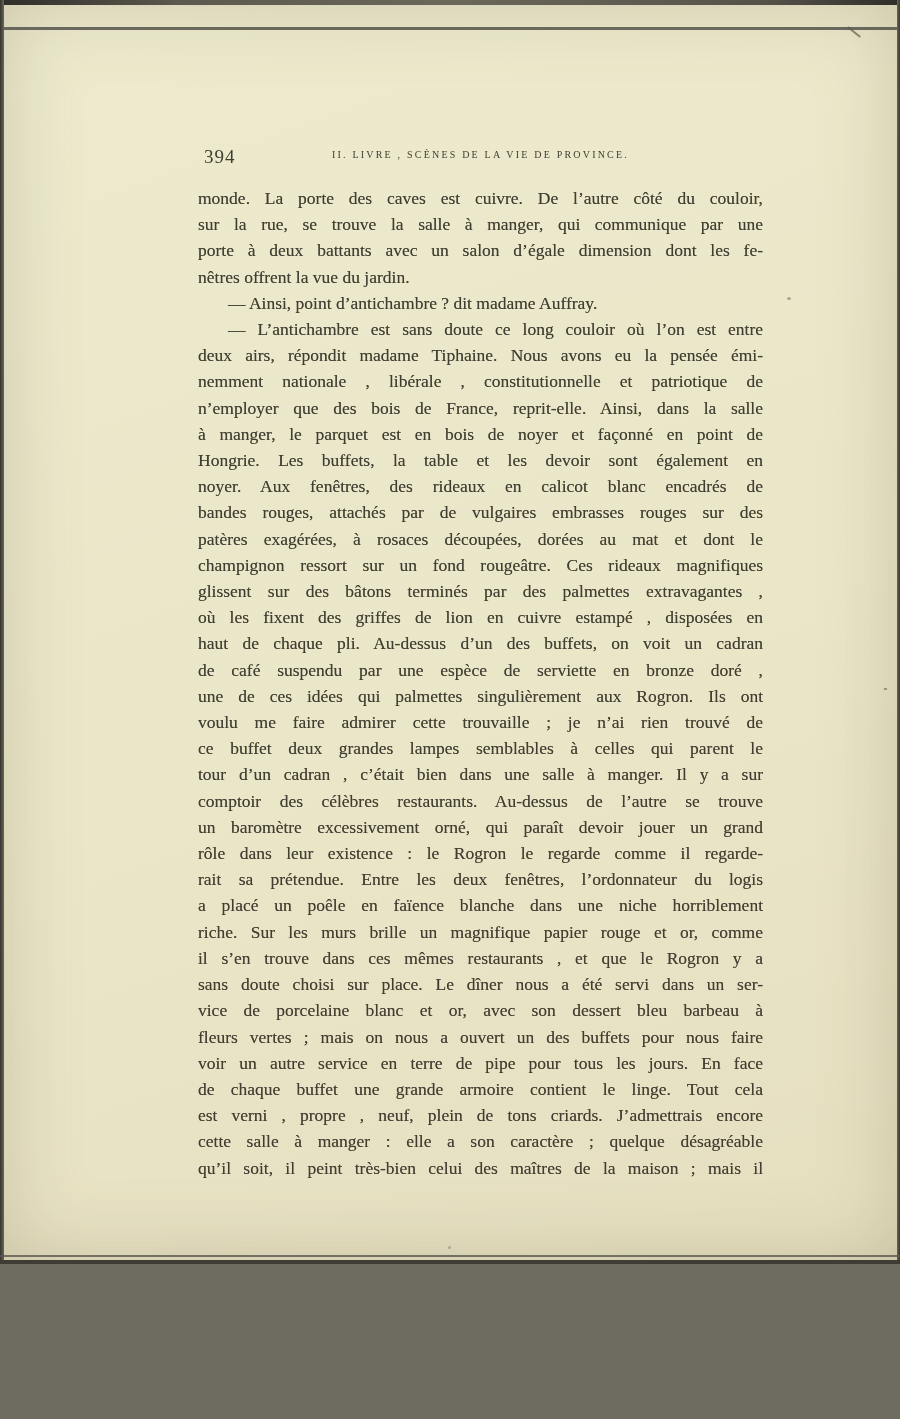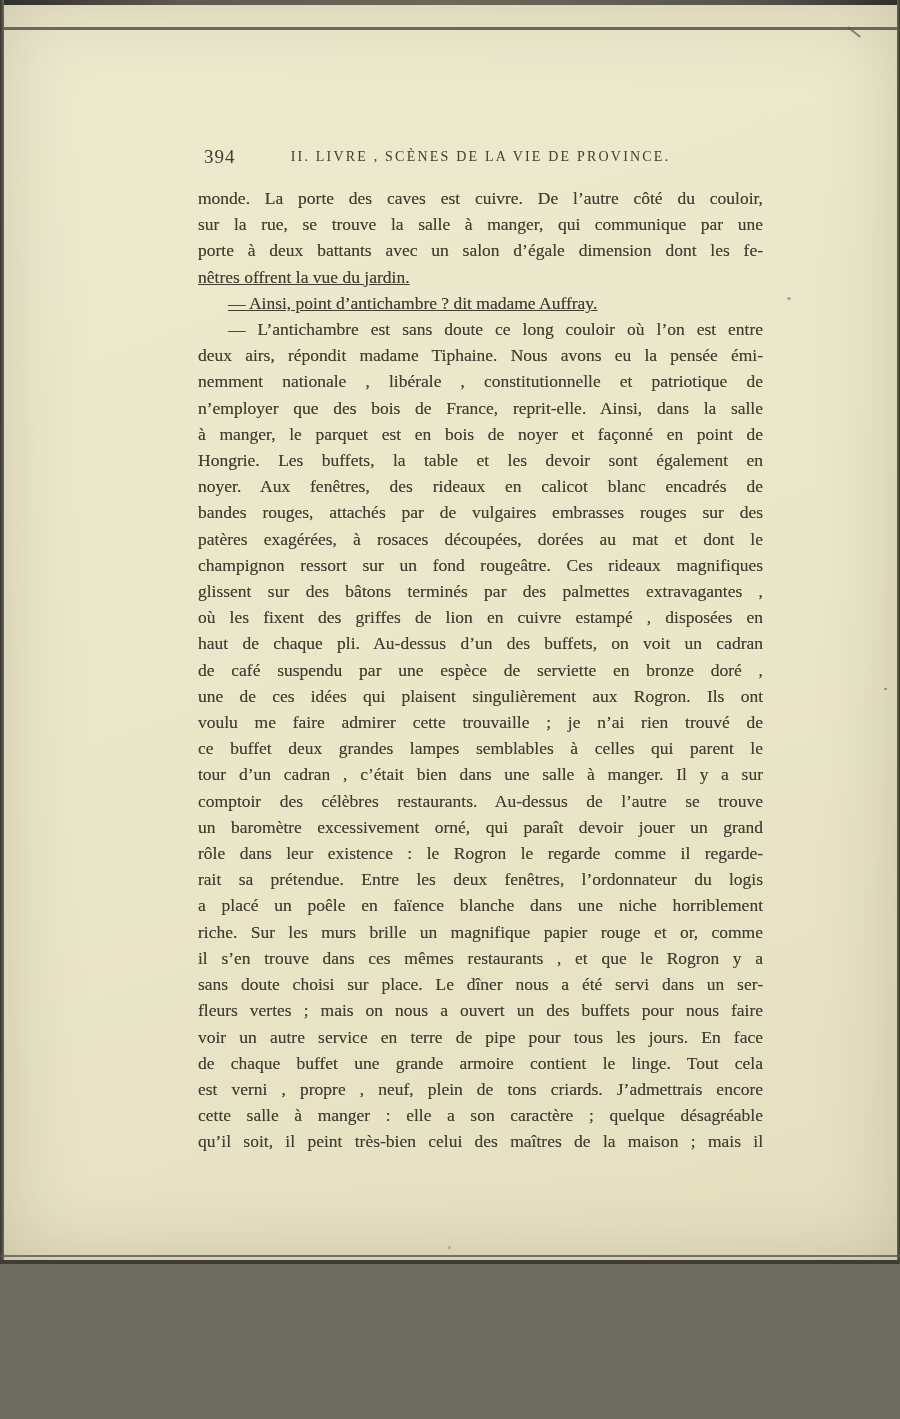--- a/index.html
+++ b/index.html
@@ -26,32 +26,32 @@
   .edge-bottom { position: absolute; left: 0; right: 0; bottom: 0; height: 4px; background: #3e3c34; }
 
   
   .header { position: absolute; top: 146px; left: 198px; width: 565px; height: 30px; }
   .pagenum {
     position: absolute; left: 6px; top: 0;
     font-size: 19px; letter-spacing: 1px;
   }
   .running-title {
     display: block; text-align: center;
-    font-size: 14px; letter-spacing: 2.2px;
+    font-size: 10px; letter-spacing: 2.2px;
     padding-top: 3px; white-space: nowrap;
   }
 
   
   .text {
     position: absolute; top: 185px; left: 198px; width: 565px;
     font-size: 17.5px; line-height: 26.2px;
     text-shadow: 0 0 0.5px rgba(62,57,44,0.55);
   }
   .line { text-align: justify; text-align-last: justify; }
-  .line.end { text-align-last: left; text-decoration: underline; }
+  .line.end { text-align-last: left; }
   .line.indent { text-indent: 30px; }
 
   
   .artifact { position: absolute; background: #5d5a4e; }
   .a1 { top: 31px; left: 846px; width: 16px; height: 2px; transform: rotate(38deg); opacity: .7; }
   .a2 { top: 297px; left: 787px; width: 4px; height: 3px; border-radius: 50%; background: #8f8a76; opacity: .7; }
   .a3 { top: 1246px; left: 448px; width: 3px; height: 3px; border-radius: 50%; background: #9a947f; opacity: .7; }
   .a4 { top: 688px; left: 884px; width: 3px; height: 2px; background: #7c7866; opacity: .7; }
 </style>
 </head>
@@ -84,32 +84,33 @@
       <div class="line">à manger, le parquet est en bois de noyer et façonné en point de</div>
       <div class="line">Hongrie. Les buffets, la table et les devoir sont également en</div>
       <div class="line">noyer. Aux fenêtres, des rideaux en calicot blanc encadrés de</div>
       <div class="line">bandes rouges, attachés par de vulgaires embrasses rouges sur des</div>
       <div class="line">patères exagérées, à rosaces découpées, dorées au mat et dont le</div>
       <div class="line">champignon ressort sur un fond rougeâtre. Ces rideaux magnifiques</div>
       <div class="line">glissent sur des bâtons terminés par des palmettes extravagantes ,</div>
       <div class="line">où les fixent des griffes de lion en cuivre estampé , disposées en</div>
       <div class="line">haut de chaque pli. Au-dessus d’un des buffets, on voit un cadran</div>
       <div class="line">de café suspendu par une espèce de serviette en bronze doré ,</div>
-      <div class="line">une de ces idées qui plaisent singulièrement aux Rogron. Ils ont</div>
+      <div class="line">une de ces idées qui palmettes singulièrement aux Rogron. Ils ont</div>
       <div class="line">voulu me faire admirer cette trouvaille ; je n’ai rien trouvé de</div>
       <div class="line">ce buffet deux grandes lampes semblables à celles qui parent le</div>
       <div class="line">tour d’un cadran , c’était bien dans une salle à manger. Il y a sur</div>
       <div class="line">comptoir des célèbres restaurants. Au-dessus de l’autre se trouve</div>
       <div class="line">un baromètre excessivement orné, qui paraît devoir jouer un grand</div>
       <div class="line">rôle dans leur existence : le Rogron le regarde comme il regarde-</div>
       <div class="line">rait sa prétendue. Entre les deux fenêtres, l’ordonnateur du logis</div>
       <div class="line">a placé un poêle en faïence blanche dans une niche horriblement</div>
       <div class="line">riche. Sur les murs brille un magnifique papier rouge et or, comme</div>
       <div class="line">il s’en trouve dans ces mêmes restaurants , et que le Rogron y a</div>
       <div class="line">sans doute choisi sur place. Le dîner nous a été servi dans un ser-</div>
+      <div class="line">vice de porcelaine blanc et or, avec son dessert bleu barbeau à</div>
       <div class="line">fleurs vertes ; mais on nous a ouvert un des buffets pour nous faire</div>
       <div class="line">voir un autre service en terre de pipe pour tous les jours. En face</div>
       <div class="line">de chaque buffet une grande armoire contient le linge. Tout cela</div>
       <div class="line">est verni , propre , neuf, plein de tons criards. J’admettrais encore</div>
       <div class="line">cette salle à manger : elle a son caractère ; quelque désagréable</div>
       <div class="line">qu’il soit, il peint très-bien celui des maîtres de la maison ; mais il</div>
     </div>
 
   <div class="artifact a1"></div>
   <div class="artifact a2"></div>

